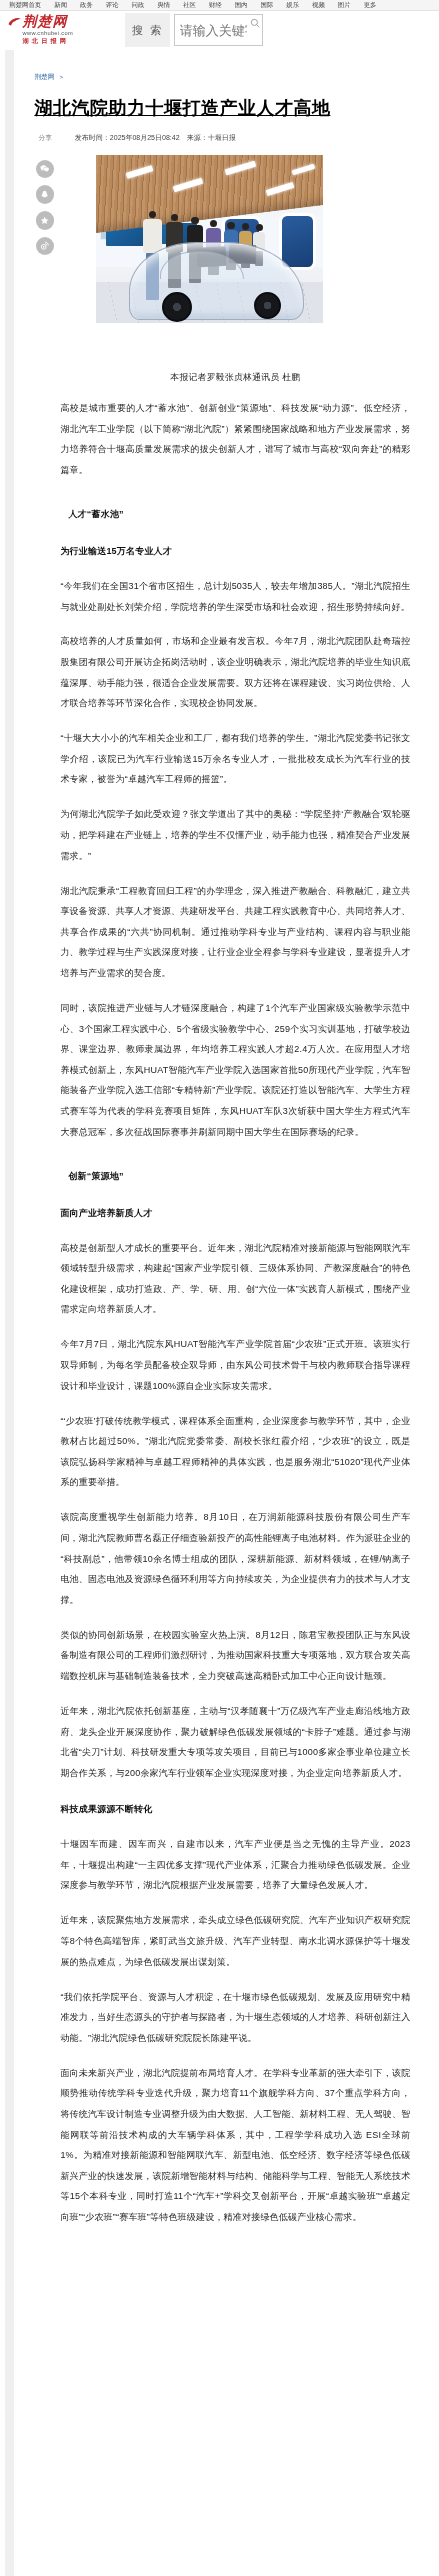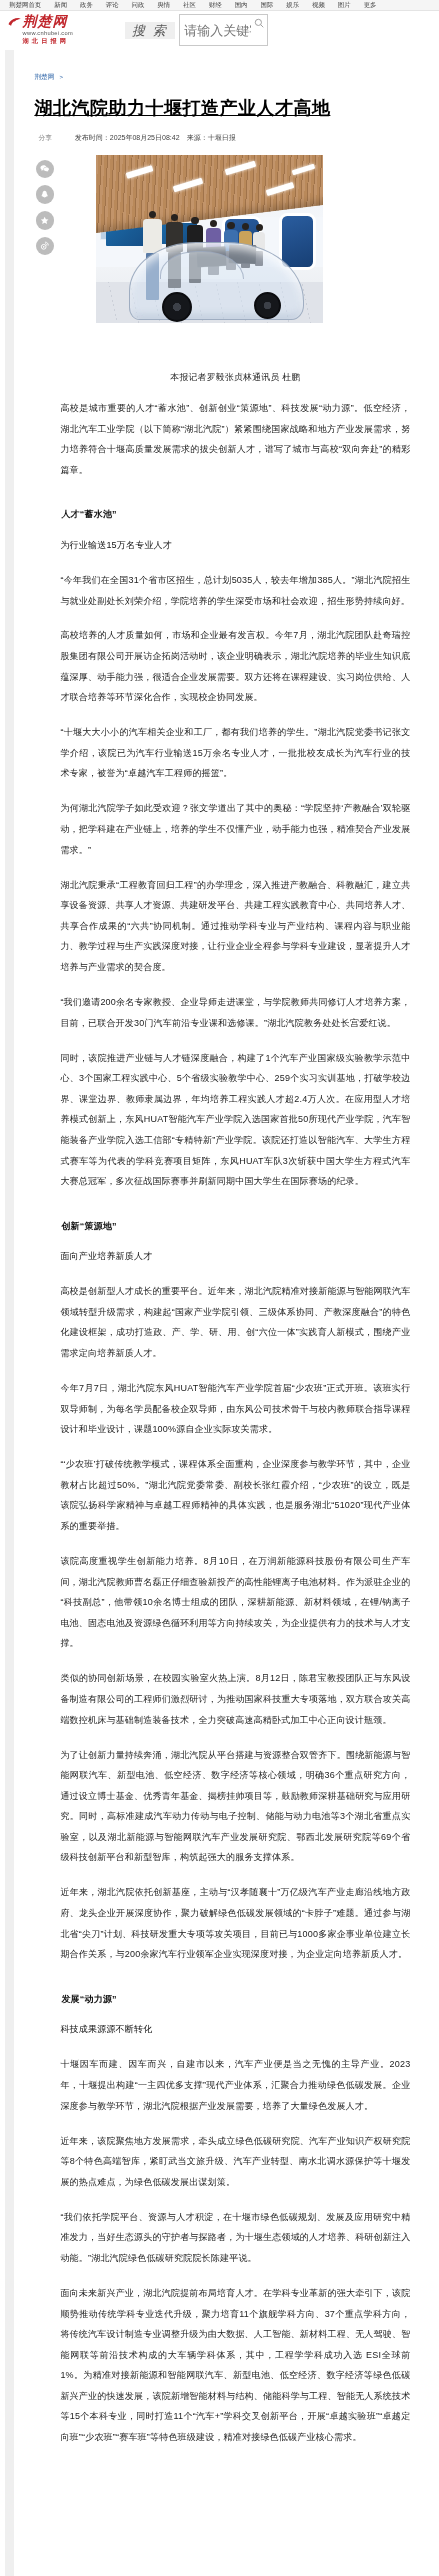--- a/index.html
+++ b/index.html
@@ -13,22 +13,22 @@
 
   
   .site-header { height:38px; background:#fff; display:flex; align-items:center; padding-left:8.2px; }
   .logo { width:111px; }
   .logo-main { font-family:"Liberation Serif","DejaVu Serif",serif; font-style:italic; font-weight:bold;
                font-size:14px; color:#c1272d; letter-spacing:1px; display:flex; align-items:center; gap:1px; line-height:1; }
   .logo-swoosh { width:13.4px; height:10.3px; display:inline-block; }
   .logo-url { font-size:5.7px; color:#555; margin:1px 0 0.5px 14.4px; letter-spacing:0.3px; }
   .logo-sub { font-size:6.2px; color:#c1272d; font-weight:bold; letter-spacing:3.1px; margin-left:14.4px; }
   .search-area { display:flex; align-items:center; margin-left:6.2px; }
-  .search-btn { height:17px; padding:0 6.7px; background:#efefef; border:none; color:#555;
-                font-size:13px; letter-spacing:2.1px; cursor:pointer;font-style:italic; }
+  .search-btn { height:34px; padding:0 6.7px; background:#efefef; border:none; color:#555;
+                font-size:11px; letter-spacing:2.1px; cursor:pointer; }
   .search-box { position:relative; margin-left:4.1px; }
   .search-input { width:89px; height:32px; border:0.5px solid #c9c9c9; padding:0 15.5px 0 4.6px;
                   font-size:13px; color:#333; outline:none; }
   .search-input::placeholder { color:#777; }
   .search-mag { position:absolute; right:3.1px; top:3.6px; width:10.3px; height:10.3px; cursor:pointer; }
 
   
   .gutter { position:absolute; left:5.2px; top:50px; width:9.3px; height:calc(100% - 50px); background:#efefef; }
 
   
@@ -78,22 +78,22 @@
   .wheel { position:absolute; border-radius:50%; background:radial-gradient(circle at 50% 50%, #3c4048 0 22%, #15171b 23% 100%);
            border:2.6px solid #0b0c0f; }
 
   .reporter-line { margin-top:49px; text-align:center; font-size:8.8px; color:#222; letter-spacing:0.3px; }
 
   
   .article-body { margin-top:7.2px; }
   .article-body p, .article-body h3, .article-body h4 { font-size:9px; line-height:20.6px; color:#222;
            text-align:justify; letter-spacing:0.2px; }
   .article-body p { margin:14.4px 0; font-weight:normal; }
-  .article-body h3 { margin:24px 1px 0; font-weight:bold; color:#111; }
-  .article-body h4 { margin:10px 0 0; font-weight:normal; color:#111; }
+  .article-body h3 { margin:24px 8px 0; font-weight:bold; color:#111; }
+  .article-body h4 { margin:16px 0 0; font-weight:bold; color:#111; }
 </style>
 </head>
 <body>
 
 <nav class="topnav">
     <a class="nav-link">荆楚网首页</a>
     <a class="nav-link">新闻</a>
     <a class="nav-link">政务</a>
     <a class="nav-link">评论</a>
     <a class="nav-link">问政</a>
@@ -248,32 +248,29 @@
 
       <div class="article-body" id="blocks">
           <p>高校是城市重要的人才“蓄水池”、创新创业“策源地”、科技发展“动力源”。低空经济，湖北汽车工业学院（以下简称“湖北汽院”）紧紧围绕国家战略和地方产业发展需求，努力培养符合十堰高质量发展需求的拔尖创新人才，谱写了城市与高校“双向奔赴”的精彩篇章。</p>
           <h3>人才“蓄水池”</h3>
           <h4>为行业输送15万名专业人才</h4>
           <p>“今年我们在全国31个省市区招生，总计划5035人，较去年增加385人。”湖北汽院招生与就业处副处长刘荣介绍，学院培养的学生深受市场和社会欢迎，招生形势持续向好。</p>
           <p>高校培养的人才质量如何，市场和企业最有发言权。今年7月，湖北汽院团队赴奇瑞控股集团有限公司开展访企拓岗活动时，该企业明确表示，湖北汽院培养的毕业生知识底蕴深厚、动手能力强，很适合企业发展需要。双方还将在课程建设、实习岗位供给、人才联合培养等环节深化合作，实现校企协同发展。</p>
           <p>“十堰大大小小的汽车相关企业和工厂，都有我们培养的学生。”湖北汽院党委书记张文学介绍，该院已为汽车行业输送15万余名专业人才，一批批校友成长为汽车行业的技术专家，被誉为“卓越汽车工程师的摇篮”。</p>
           <p>为何湖北汽院学子如此受欢迎？张文学道出了其中的奥秘：“学院坚持‘产教融合’双轮驱动，把学科建在产业链上，培养的学生不仅懂产业，动手能力也强，精准契合产业发展需求。”</p>
           <p>湖北汽院秉承“工程教育回归工程”的办学理念，深入推进产教融合、科教融汇，建立共享设备资源、共享人才资源、共建研发平台、共建工程实践教育中心、共同培养人才、共享合作成果的“六共”协同机制。通过推动学科专业与产业结构、课程内容与职业能力、教学过程与生产实践深度对接，让行业企业全程参与学科专业建设，显著提升人才培养与产业需求的契合度。</p>
-          <p>“我们邀请200余名专家教授、企业导师走进课堂，与学院教师共同修订人才培养方案，目前，已联合开发30门汽车前沿专业课和选修课。”湖北汽院教务处处长宫爱红说。</p>
           <p>同时，该院推进产业链与人才链深度融合，构建了1个汽车产业国家级实验教学示范中心、3个国家工程实践中心、5个省级实验教学中心、259个实习实训基地，打破学校边界、课堂边界、教师隶属边界，年均培养工程实践人才超2.4万人次。在应用型人才培养模式创新上，东风HUAT智能汽车产业学院入选国家首批50所现代产业学院，汽车智能装备产业学院入选工信部“专精特新”产业学院。该院还打造以智能汽车、大学生方程式赛车等为代表的学科竞赛项目矩阵，东风HUAT车队3次斩获中国大学生方程式汽车大赛总冠军，多次征战国际赛事并刷新同期中国大学生在国际赛场的纪录。</p>
           <h3>创新“策源地”</h3>
           <h4>面向产业培养新质人才</h4>
           <p>高校是创新型人才成长的重要平台。近年来，湖北汽院精准对接新能源与智能网联汽车领域转型升级需求，构建起“国家产业学院引领、三级体系协同、产教深度融合”的特色化建设框架，成功打造政、产、学、研、用、创“六位一体”实践育人新模式，围绕产业需求定向培养新质人才。</p>
           <p>今年7月7日，湖北汽院东风HUAT智能汽车产业学院首届“少农班”正式开班。该班实行双导师制，为每名学员配备校企双导师，由东风公司技术骨干与校内教师联合指导课程设计和毕业设计，课题100%源自企业实际攻关需求。</p>
           <p>“‘少农班’打破传统教学模式，课程体系全面重构，企业深度参与教学环节，其中，企业教材占比超过50%。”湖北汽院党委常委、副校长张红霞介绍，“少农班”的设立，既是该院弘扬科学家精神与卓越工程师精神的具体实践，也是服务湖北“51020”现代产业体系的重要举措。</p>
           <p>该院高度重视学生创新能力培养。8月10日，在万润新能源科技股份有限公司生产车间，湖北汽院教师曹名磊正仔细查验新投产的高性能锂离子电池材料。作为派驻企业的“科技副总”，他带领10余名博士组成的团队，深耕新能源、新材料领域，在锂/钠离子电池、固态电池及资源绿色循环利用等方向持续攻关，为企业提供有力的技术与人才支撑。</p>
           <p>类似的协同创新场景，在校园实验室火热上演。8月12日，陈君宝教授团队正与东风设备制造有限公司的工程师们激烈研讨，为推动国家科技重大专项落地，双方联合攻关高端数控机床与基础制造装备技术，全力突破高速高精卧式加工中心正向设计瓶颈。</p>
-          <p>为了让创新力量持续奔涌，湖北汽院从平台搭建与资源整合双管齐下。围绕新能源与智能网联汽车、新型电池、低空经济、数字经济等核心领域，明确36个重点研究方向，通过设立博士基金、优秀青年基金、揭榜挂帅项目等，鼓励教师深耕基础研究与应用研究。同时，高标准建成汽车动力传动与电子控制、储能与动力电池等3个湖北省重点实验室，以及湖北新能源与智能网联汽车产业发展研究院、鄂西北发展研究院等69个省级科技创新平台和新型智库，构筑起强大的服务支撑体系。</p>
           <p>近年来，湖北汽院依托创新基座，主动与“汉孝随襄十”万亿级汽车产业走廊沿线地方政府、龙头企业开展深度协作，聚力破解绿色低碳发展领域的“卡脖子”难题。通过参与湖北省“尖刀”计划、科技研发重大专项等攻关项目，目前已与1000多家企事业单位建立长期合作关系，与200余家汽车行业领军企业实现深度对接，为企业定向培养新质人才。</p>
-          <h3>发展“动力源”</h3>
           <h4>科技成果源源不断转化</h4>
           <p>十堰因车而建、因车而兴，自建市以来，汽车产业便是当之无愧的主导产业。2023年，十堰提出构建“一主四优多支撑”现代产业体系，汇聚合力推动绿色低碳发展。企业深度参与教学环节，湖北汽院根据产业发展需要，培养了大量绿色发展人才。</p>
           <p>近年来，该院聚焦地方发展需求，牵头成立绿色低碳研究院、汽车产业知识产权研究院等8个特色高端智库，紧盯武当文旅升级、汽车产业转型、南水北调水源保护等十堰发展的热点难点，为绿色低碳发展出谋划策。</p>
           <p>“我们依托学院平台、资源与人才积淀，在十堰市绿色低碳规划、发展及应用研究中精准发力，当好生态源头的守护者与探路者，为十堰生态领域的人才培养、科研创新注入动能。”湖北汽院绿色低碳研究院院长陈建平说。</p>
           <p>面向未来新兴产业，湖北汽院提前布局培育人才。在学科专业革新的强大牵引下，该院顺势推动传统学科专业迭代升级，聚力培育11个旗舰学科方向、37个重点学科方向，将传统汽车设计制造专业调整升级为由大数据、人工智能、新材料工程、无人驾驶、智能网联等前沿技术构成的大车辆学科体系，其中，工程学学科成功入选 ESI全球前1%。为精准对接新能源和智能网联汽车、新型电池、低空经济、数字经济等绿色低碳新兴产业的快速发展，该院新增智能材料与结构、储能科学与工程、智能无人系统技术等15个本科专业，同时打造11个“汽车+”学科交叉创新平台，开展“卓越实验班”“卓越定向班”“少农班”“赛车班”等特色班级建设，精准对接绿色低碳产业核心需求。</p>
         </div>
     </div>
   </div>
 </main>
 

